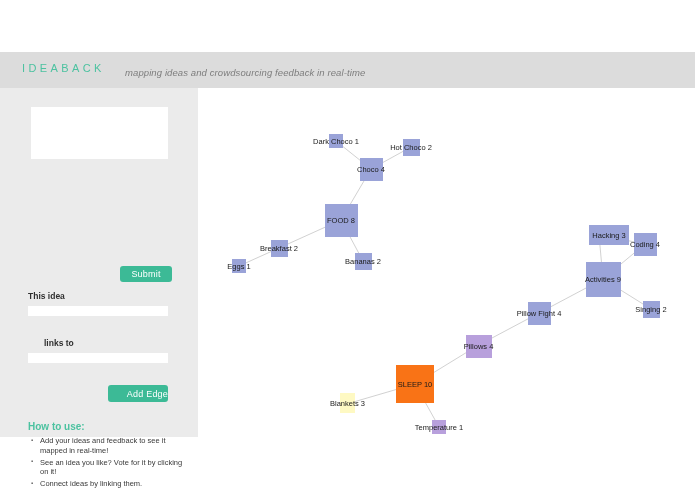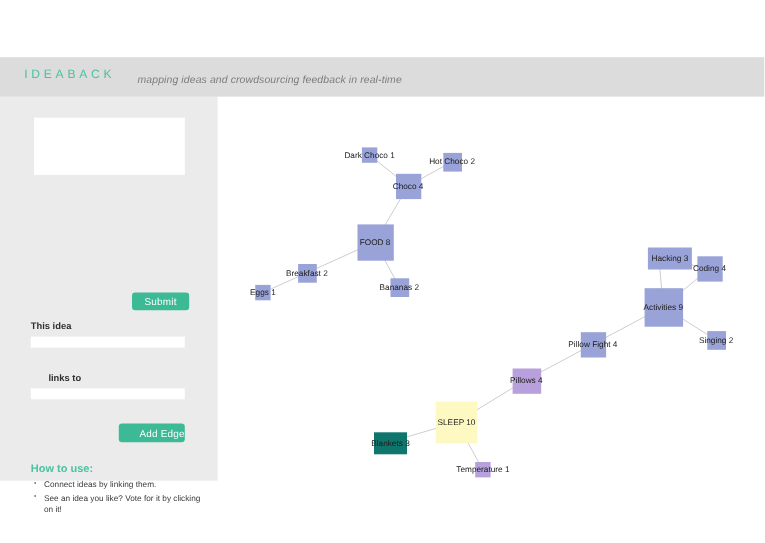--- a/index.html
+++ b/index.html
@@ -204,22 +204,23 @@
   <div class="field-label" id="label-this-idea">This idea</div>
   <input class="text-field" id="this-idea-input" type="text" placeholder="" style="">
 
   <div class="field-label" id="label-links-to">links to</div>
   <input class="text-field" id="links-to-input" type="text" placeholder="" style="">
 
   <button id="add-edge-button" class="teal-btn">Add Edge</button>
 
   <div id="howto-title">How to use:</div>
   <ul id="howto-list">
+      <li>Add your ideas and feedback to see it mapped in real-time!</li>
+      <li>See an idea you like? Vote for it by clicking on it!</li>
       <li>Connect ideas by linking them.</li>
-      <li>See an idea you like? Vote for it by clicking on it!</li>
     </ul>
 </div>
 
 <div id="graph-canvas">
   <svg id="edge-layer" viewBox="0 0 497 349" width="497" height="349">
       <line x1="138" y1="53" x2="173" y2="81" stroke="#cccccc" stroke-width="0.9"></line>
       <line x1="213" y1="59" x2="173" y2="81" stroke="#cccccc" stroke-width="0.9"></line>
       <line x1="173" y1="81" x2="143" y2="132" stroke="#cccccc" stroke-width="0.9"></line>
       <line x1="143" y1="132" x2="81" y2="160" stroke="#cccccc" stroke-width="0.9"></line>
       <line x1="143" y1="132" x2="165" y2="173" stroke="#cccccc" stroke-width="0.9"></line>
@@ -266,24 +267,24 @@
     </div>
     <div class="node" style="left: 444.5px; top: 212.5px; width: 17px; height: 17px; background: rgb(154, 163, 216);">
       <span class="node-label">Singing 2</span>
     </div>
     <div class="node" style="left: 329.5px; top: 213.5px; width: 23px; height: 23px; background: rgb(154, 163, 216);">
       <span class="node-label">Pillow Fight 4</span>
     </div>
     <div class="node" style="left: 267.5px; top: 246.5px; width: 23px; height: 23px; background: rgb(184, 160, 220); padding-left: 26px;">
       <span class="node-label">Pillows 4</span>
     </div>
-    <div class="node" style="left: 198px; top: 277px; width: 38px; height: 38px; background: #fef9c3;">
+    <div class="node" style="left: 198px; top: 277px; width: 38px; height: 38px; background: #f97316;">
       <span class="node-label">SLEEP 10</span>
     </div>
-    <div class="node" style="left: 142px; top: 305px; width: 30px; height: 20px; background: #0f766e;">
+    <div class="node" style="left: 142px; top: 305px; width: 15px; height: 20px; background: #fef9c3;">
       <span class="node-label">Blankets 3</span>
     </div>
     <div class="node" style="left: 234px; top: 332px; width: 14px; height: 14px; background: rgb(184, 160, 220);">
       <span class="node-label">Temperature 1</span>
     </div>
     <div class="node" style="left: 413.5px; top: 324.5px; width: 40px; height: 23px; background: rgb(184, 160, 220); margin-top: 41px;">
       <span class="node-label">Massage 4</span>
     </div>
   </div>
 

